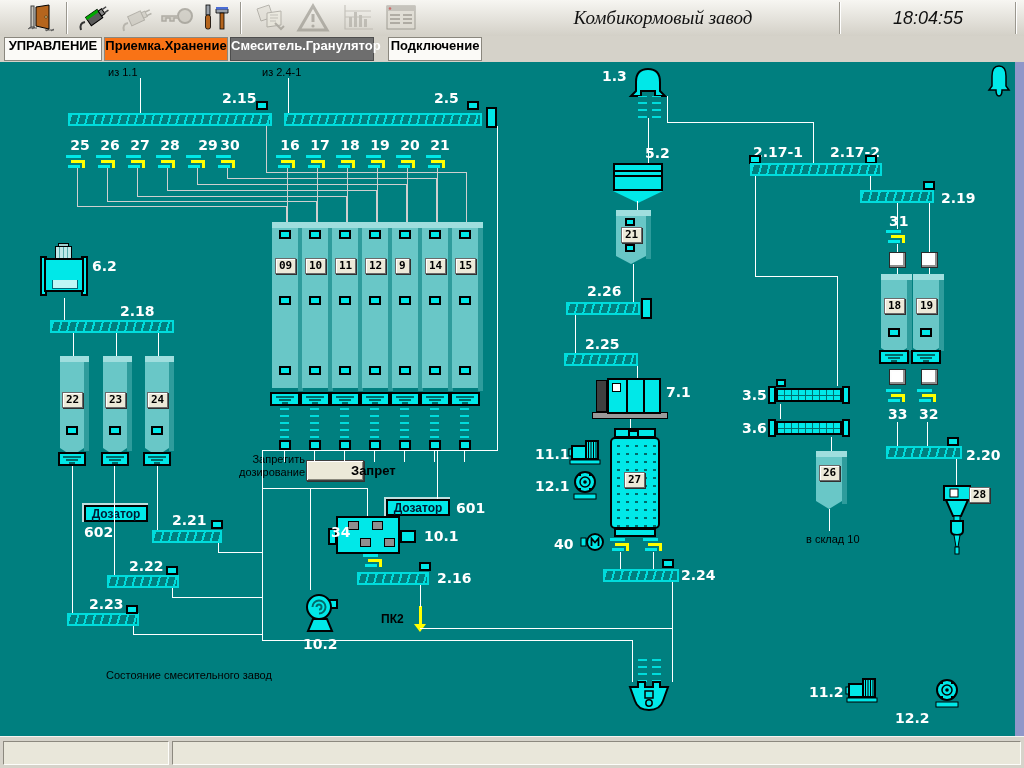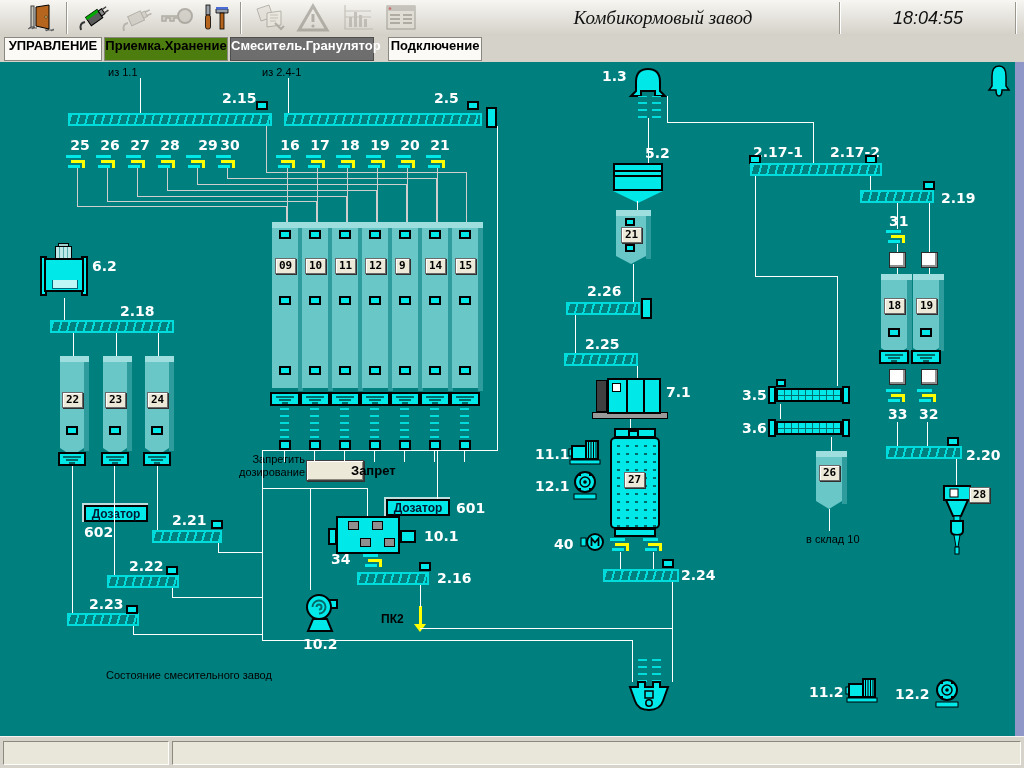--- a/index.html
+++ b/index.html
@@ -14,21 +14,21 @@
   #wtitle{position:absolute;left:663px;top:7px;transform:translateX(-50%);
     font:italic 19px "Liberation Serif",serif;color:#111;white-space:nowrap;}
   #wclock{position:absolute;left:928px;top:8px;transform:translateX(-50%);
     font:italic 18px "Liberation Sans",sans-serif;color:#111;}
 
   
   #tabbar{position:absolute;left:0;top:36px;width:1024px;height:26px;background:#d5d2c9;}
   .tab{position:absolute;top:1px;height:24px;line-height:24px;text-align:center;
     font:bold 13px "Liberation Sans",sans-serif;color:#000;background:#fbfaf7;
     border:1px solid #8a877e;box-sizing:border-box;cursor:default;}
-  .tab.mid{background:#4d7c0f;}
+  .tab.mid{background:#f97316;}
   .tab.active{background:#6e6e6e;color:#fff;border-color:#4d4d4d;}
 
   
   #canvas{position:absolute;left:0;top:62px;width:1024px;height:674px;background:#007f7f;overflow:hidden;}
   #rstrip{position:absolute;left:1015px;top:0;width:9px;height:674px;background:#8f97c9;}
 
   .ln{position:absolute;background:#ffffff;}
   .lns{position:absolute;background:#cfcfcf;}
   .wlab{position:absolute;color:#fff;font:bold 14px "DejaVu Sans",sans-serif;white-space:nowrap;}
   .blab{position:absolute;color:#000;font:11px "Liberation Sans",sans-serif;white-space:nowrap;}
@@ -236,21 +236,21 @@
 
     <div class="m-part" style="left:328px;top:466px;width:9px;height:17px"></div>
     <div class="m-part" style="left:400px;top:468px;width:16px;height:13px"></div>
     <div class="m-part" style="left:336px;top:454px;width:64px;height:38px"></div>
     <div class="graysq" style="left:348px;top:459px"></div>
     <div class="graysq" style="left:372px;top:459px"></div>
     <div class="graysq" style="left:360px;top:476px"></div>
     <div class="graysq" style="left:384px;top:476px"></div>
     <div class="wlab" style="left:424px;top:466px">10.1</div>
 
-    <div class="wlab" style="left:331px;top:489px">34</div>
+    <div class="wlab" style="left:331px;top:462px">34</div>
 
     <div class="cv" style="left:357px;top:510px;width:72px"></div>
     <div class="ind" style="left:419px;top:500px"></div>
     <div class="wlab" style="left:437px;top:508px">2.16</div>
 
     <span style="position:absolute;left:300px;top:528px">
       <svg width="40" height="44" viewBox="0 0 40 44">
         <path d="M13 29 L8 41 H32 L27 29 Z" fill="#00e8e8" stroke="#000" stroke-width="2"></path>
         <rect x="27" y="10" width="10" height="8" fill="#00e8e8" stroke="#000" stroke-width="2"></rect>
         <circle cx="19" cy="17" r="12" fill="#00e8e8" stroke="#000" stroke-width="2"></circle>
@@ -457,21 +457,21 @@
     <div class="wlab" style="left:809px;top:622px">11.2</div>
     <span style="position:absolute;left:845px;top:612px">
       <svg width="34" height="30" viewBox="0 0 34 30">
         <rect x="2" y="24" width="30" height="4" fill="#00e8e8" stroke="#000"></rect>
         <rect x="1" y="13" width="4" height="7" fill="#00e8e8" stroke="#000"></rect>
         <rect x="4" y="10" width="14" height="13" fill="#00e8e8" stroke="#000" stroke-width="2"></rect>
         <rect x="18" y="5" width="12" height="18" fill="#00e8e8" stroke="#000" stroke-width="2"></rect>
         <path d="M20.5 5 V23 M23 5 V23 M25.5 5 V23 M28 5 V23" stroke="#000" stroke-width="1"></path>
       </svg>
     </span>
-    <div class="wlab" style="left:895px;top:624px">12.2</div>
+    <div class="wlab" style="left:895px;top:648px">12.2</div>
     <span style="position:absolute;left:932px;top:614px">
       <svg width="30" height="32" viewBox="0 0 30 32">
         <rect x="4" y="26" width="22" height="5" fill="#00e8e8" stroke="#000"></rect>
         <circle cx="15" cy="14" r="10" fill="#00e8e8" stroke="#000" stroke-width="2"></circle>
         <circle cx="15" cy="14" r="5" fill="none" stroke="#000" stroke-width="1.5"></circle>
         <circle cx="15" cy="14" r="1.8" fill="#000"></circle>
         <path d="M8 7 h3 M19 7 h3 M8 21 h3 M19 21 h3" stroke="#000" stroke-width="2"></path>
       </svg>
     </span>
 

